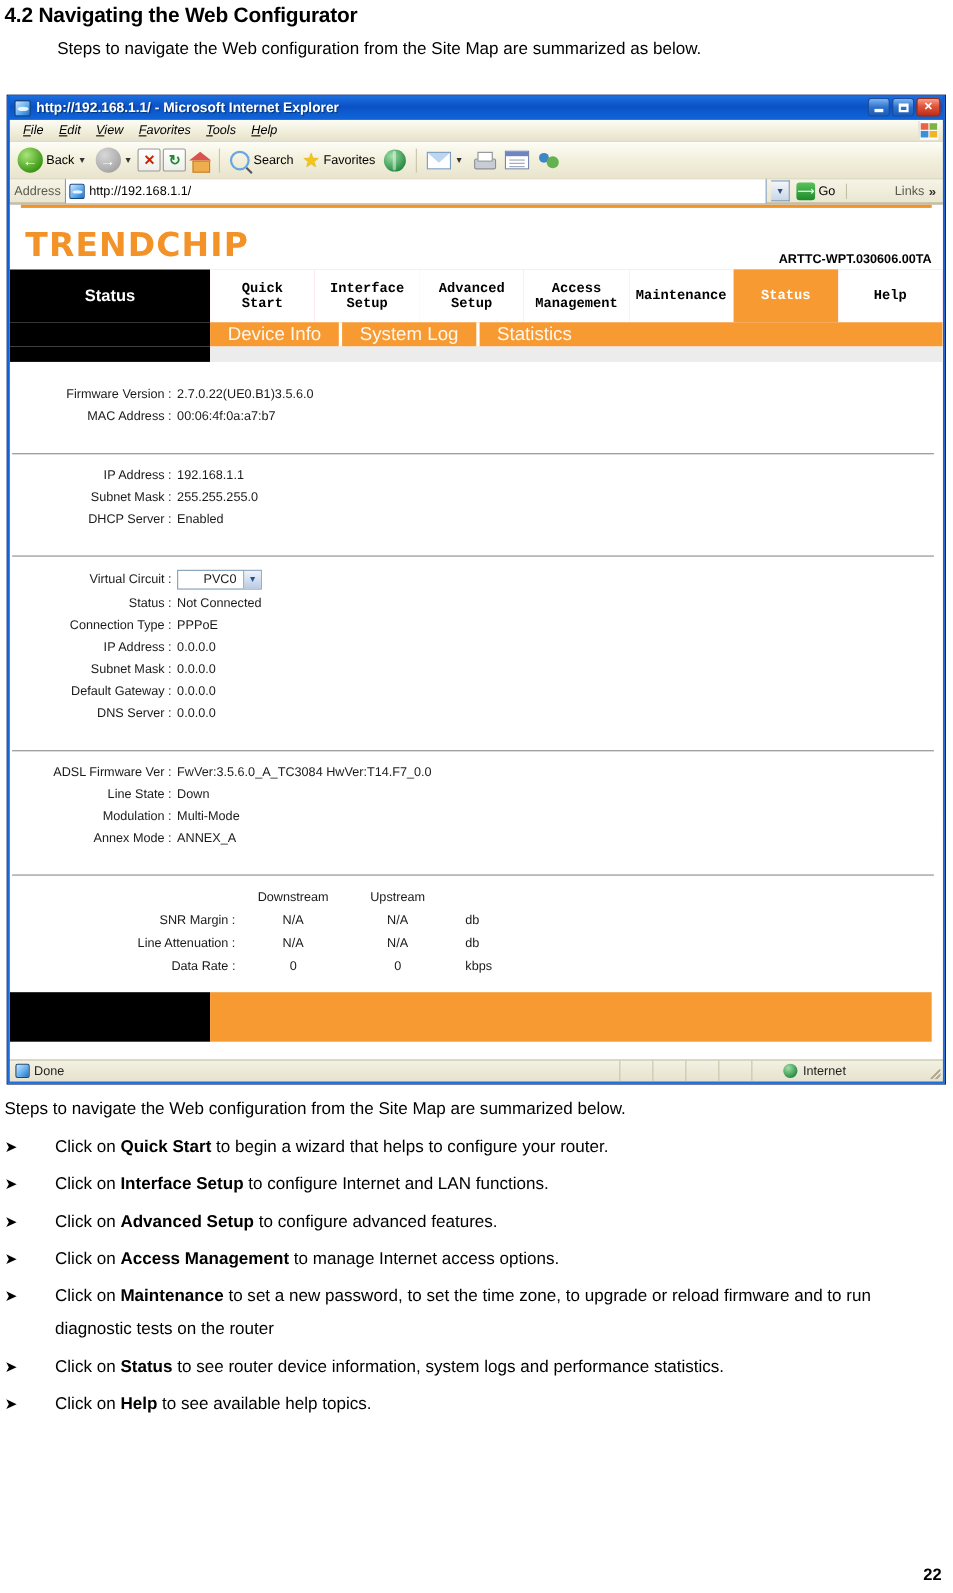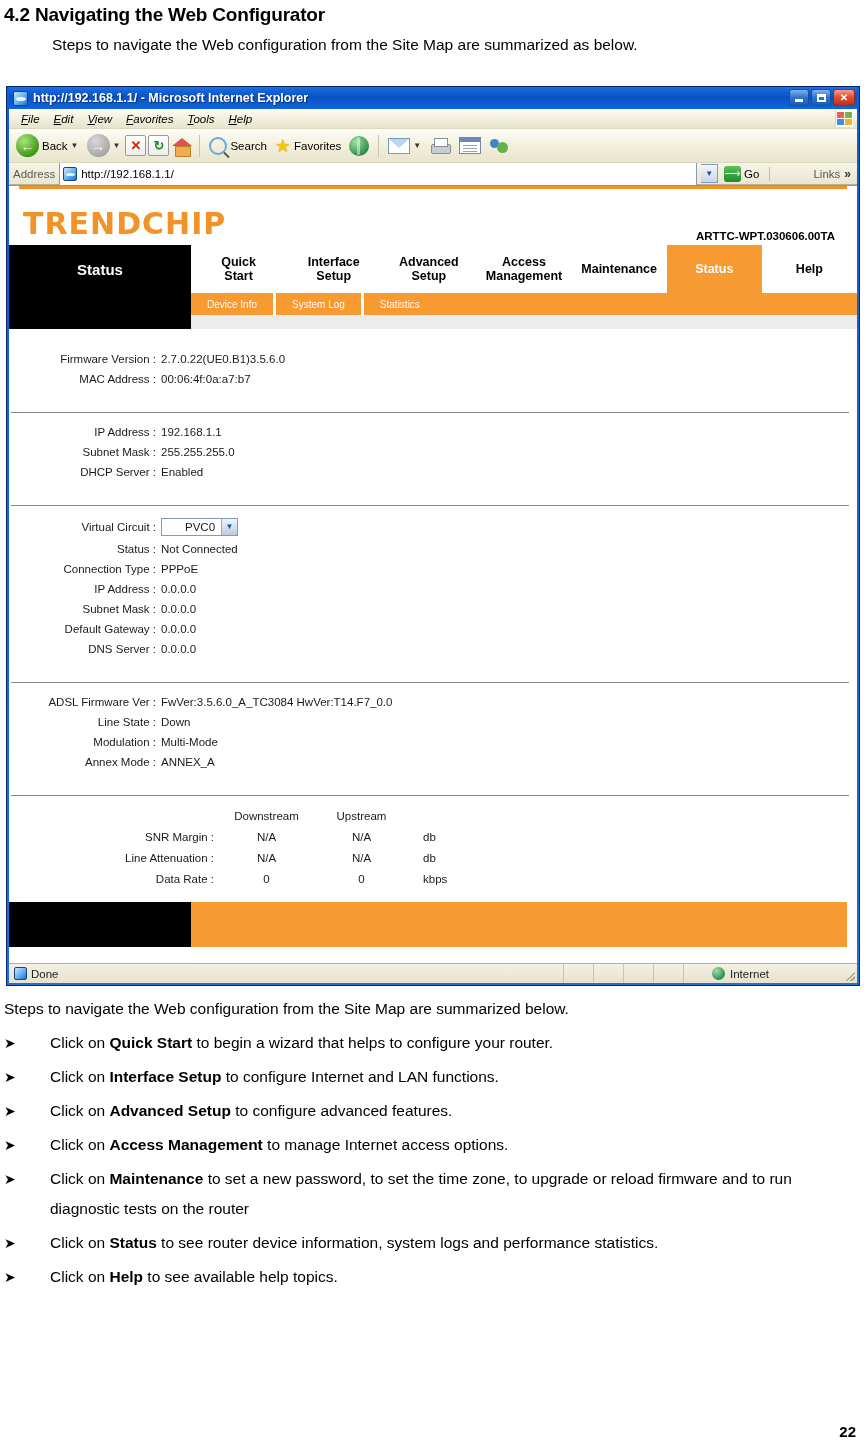--- a/index.html
+++ b/index.html
@@ -232,45 +232,45 @@
   .router-header {
     height:56px; display:flex; align-items:flex-end;
     padding: 0 14px 0 14px; position:relative;
   }
   .brand {
     font-size:30px; font-weight:bold; color:#F29227;
     letter-spacing:1px; line-height:1; padding-bottom:6px;
     font-family:"DejaVu Sans", sans-serif;
   }
   .fw-version {
-    position:absolute; right:22px; bottom:3px;
+    position:absolute; right:10px; bottom:3px;
     font-size:11.5px; font-weight:bold; color:#000;
   }
   .router-navrow { display:flex; height:48px; }
   .nav-title {
     width:182px; background:#000; color:#fff;
     display:flex; align-items:center; justify-content:center;
     font-size:15px; font-weight:bold; flex:0 0 auto;
   }
   .nav-tabs {
-    flex:1; background:#f9a8d4; display:flex; align-items:stretch;
+    flex:1; background:#f9a8d4; display:flex; align-items:stretch;font-family:Liberation Mono, monospace;
   }
   .nav-tab {
     flex:1; display:flex; align-items:center; justify-content:center;
     text-align:center; font-size:12.5px; font-weight:bold; color:#000;
     line-height:1.15; padding:0 2px; background:#fff;
   }
   .nav-tab.active { background:#F79A31; color:#fff; }
   .nav-tab.plain  { background:#fff; }
   .nav-tab span { display:block; }
   .router-subrow { display:flex; height:22px; }
   .sub-spacer { width:182px; background:#000; flex:0 0 auto; }
   .sub-tabs { flex:1; background:#F79A31; display:flex; align-items:center; }
   .sub-tab {
-    color:#ffffff; font-size:10px; padding:0 16px;
+    color:#ffffff; font-size:17px; padding:0 16px;
     height:100%; display:flex; align-items:center; opacity:.92;
   }
   .sub-div { width:3px; height:100%; background:#fff; }
   .router-subshadow { height:14px; display:flex; }
   .subshadow-l { width:182px; background:#000; }
   .subshadow-r { flex:1; background:#ececec; }
 
   .router-main { display:flex; }
   .side-col { width:182px; flex:0 0 auto; }
   .side-head {

